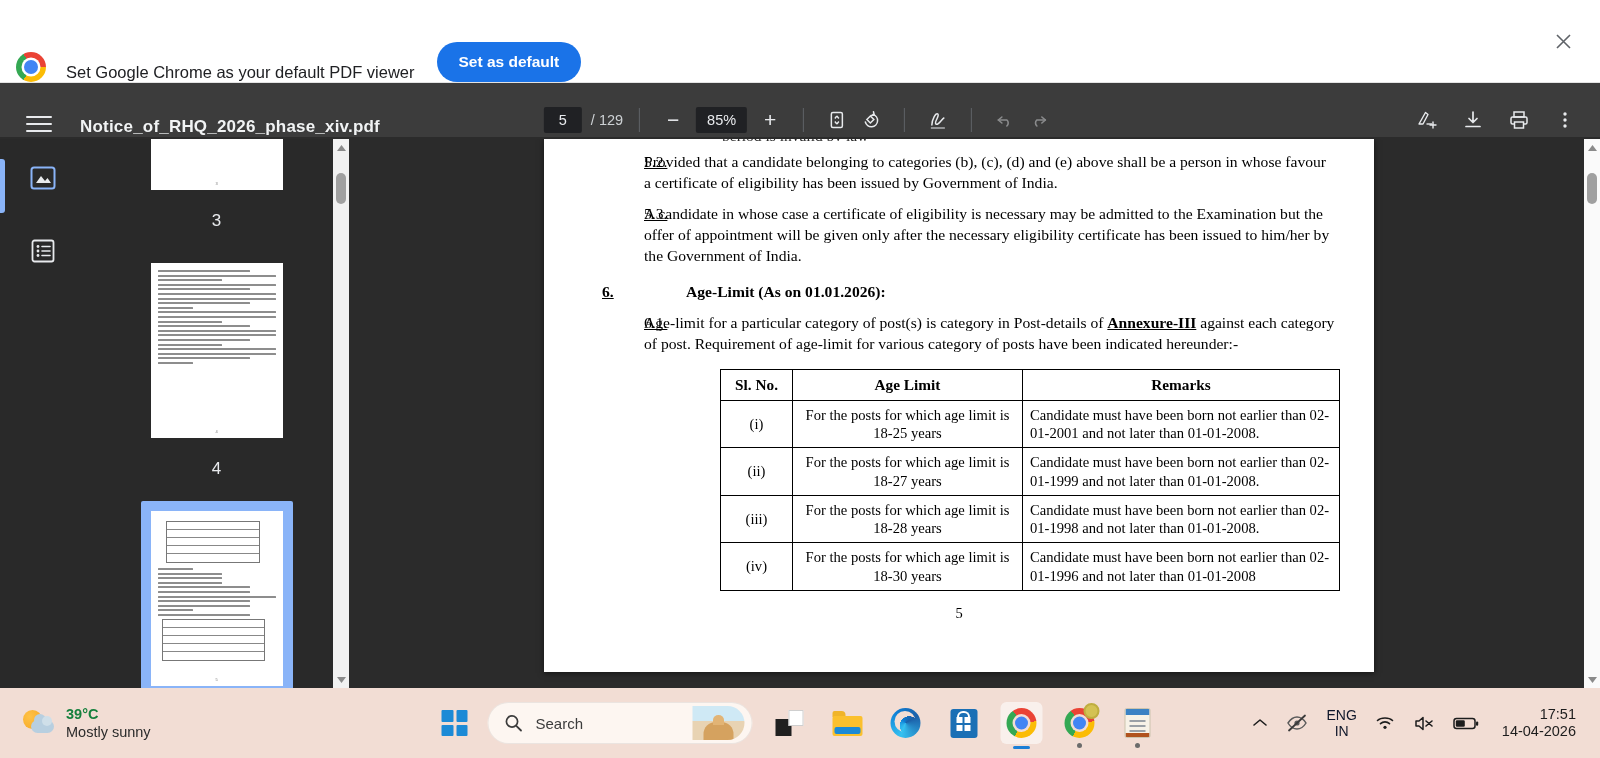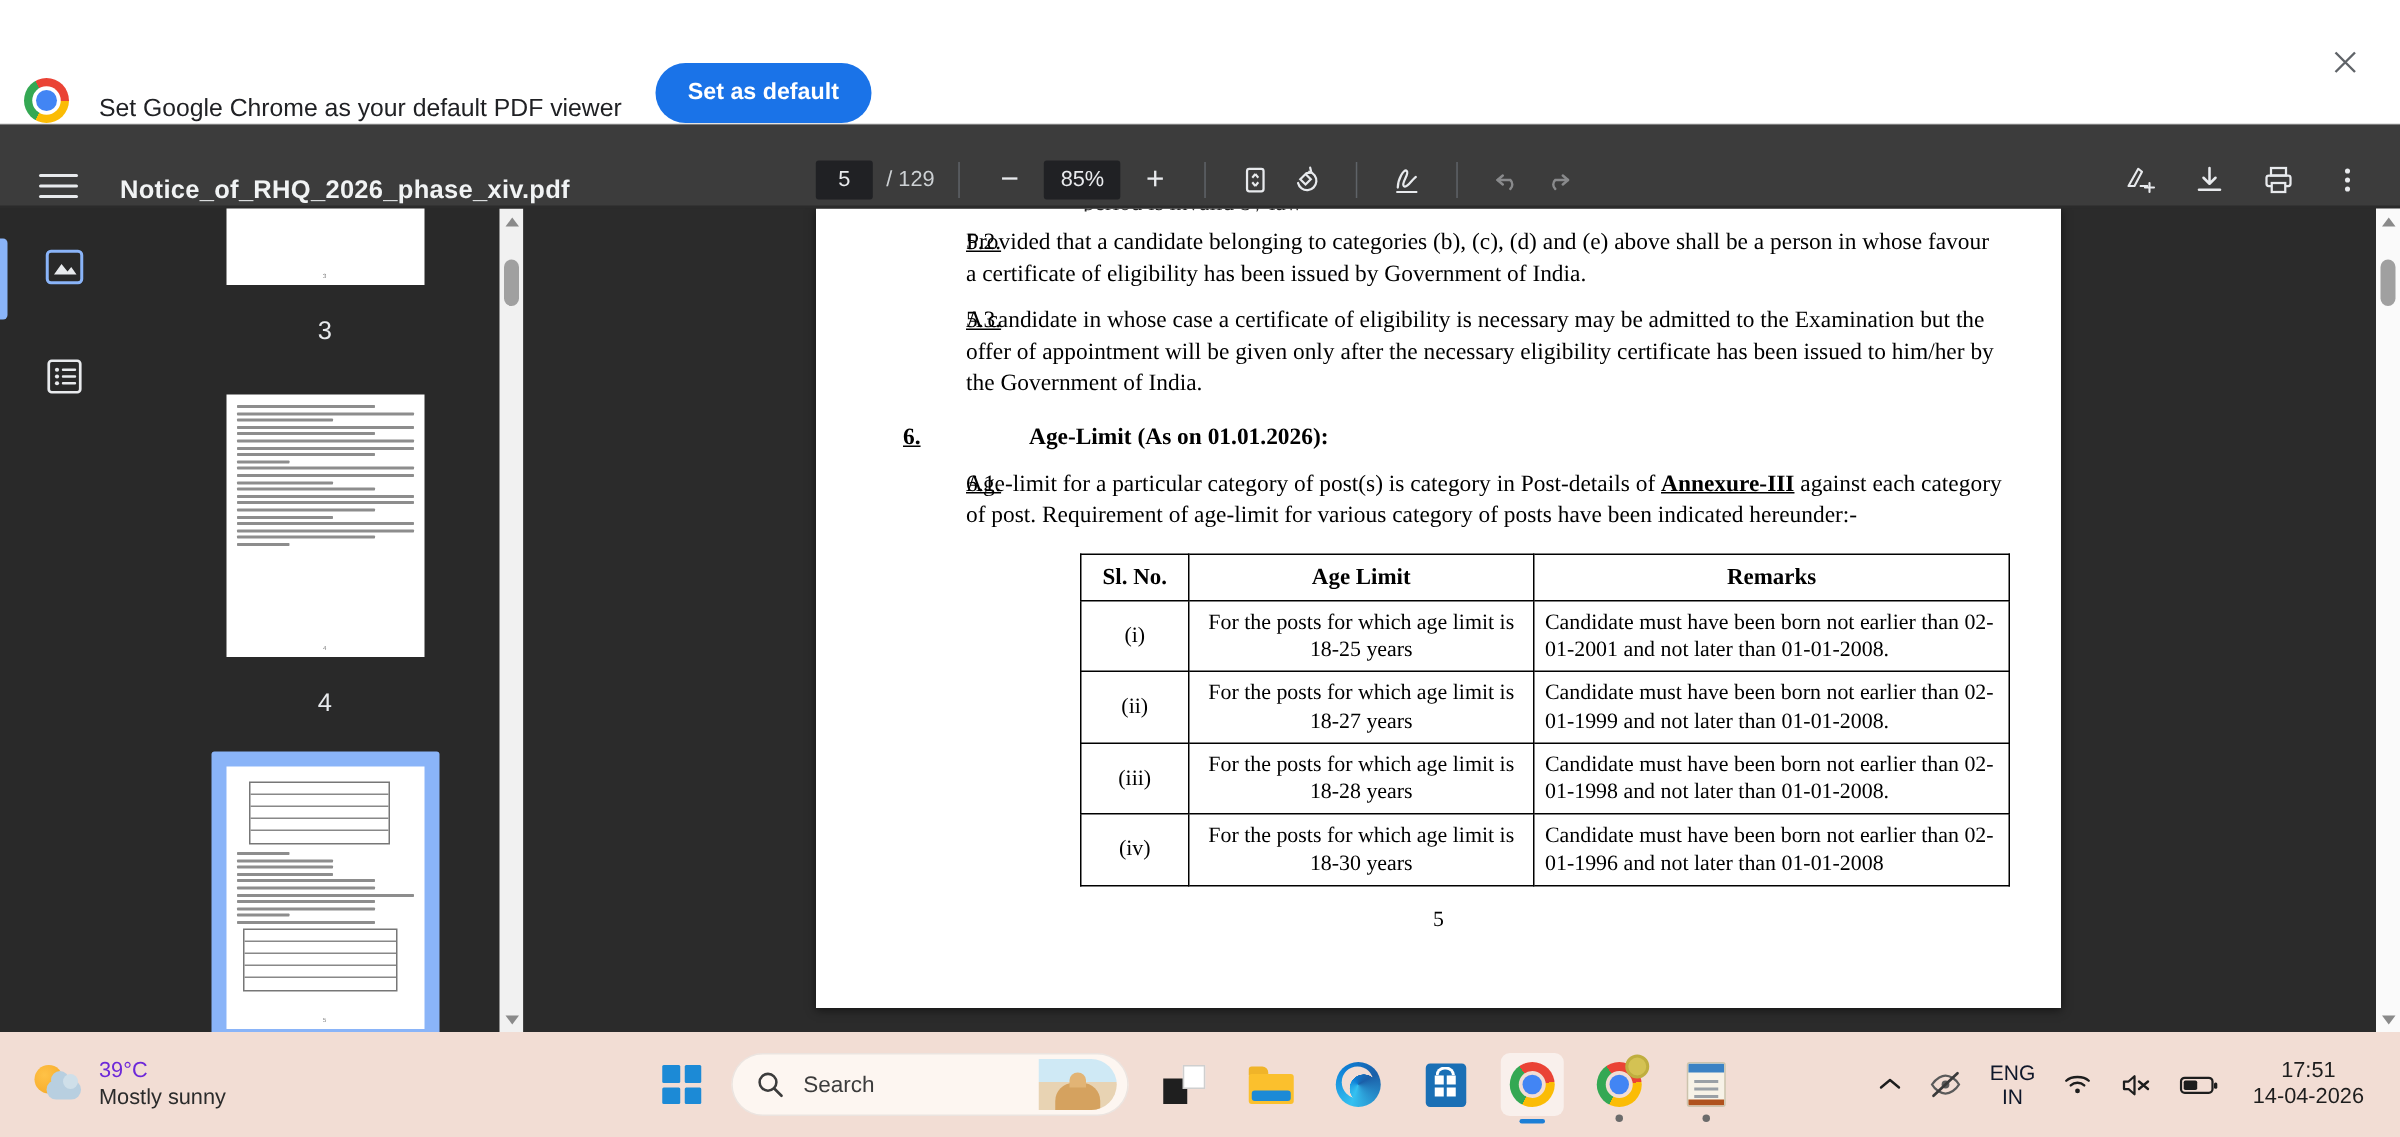--- a/index.html
+++ b/index.html
@@ -206,21 +206,21 @@
   }
   .cloud {
     position:absolute; left:9px; top:12px; width:23px; height:13px; border-radius:8px;
     background:#b8cfe0;
   }
   .cloud::before{ content:""; position:absolute; left:3px; top:-6px; width:12px;height:12px;
     border-radius:50%; background:#b8cfe0; }
   .cloud::after{ content:""; position:absolute; left:11px; top:-4px; width:10px;height:10px;
     border-radius:50%; background:#cfdfe9; }
   .weather-text { margin-left: 10px; line-height: 1.25; }
-  .weather-text .t { font-size: 14.5px; font-weight: normal; color: #6d28d9; }
+  .weather-text .t { font-size: 14.5px; font-weight: bold; color: #15803d; }
   .weather-text .d { font-size: 14.5px; color: #2b2b2b; }
 
   .tb-center-icons {
     position: absolute; left: 50%; transform: translateX(-50%);
     display:flex; align-items:center; gap: 0;
   }
   .win-logo {
     width: 26px; height: 26px; display:grid; grid-template-columns: 1fr 1fr;
     grid-template-rows: 1fr 1fr; gap: 3px; cursor: pointer; margin-right: 20px;
   }
@@ -290,21 +290,21 @@
   .ico-notepad .top{position:absolute;left:0;top:0;right:0;height:6px;background:#3b82c4;}
   .ico-notepad .ln{position:absolute;left:4px;right:4px;height:1.5px;background:#9aa0a6;}
   .ico-notepad .bt{position:absolute;left:0;right:0;bottom:0;height:4px;background:#b0521e;}
 
   .tray {
     position: absolute; right: 14px; display:flex; align-items:center; gap: 0;
   }
   .tray-item { display:flex;align-items:center;justify-content:center; cursor:pointer;
     height: 44px; padding: 0 9px; color:#1d1d1d; }
   .lang { text-align:center; line-height:1.15; font-size: 14px; color:#0f172a; }
-  .clock { text-align:center; line-height:1.2; font-size: 14.5px; color:#1d1d1d; padding: 0 10px 0 14px; cursor:pointer;}
+  .clock { text-align:right; line-height:1.2; font-size: 14.5px; color:#1d1d1d; padding: 0 10px 0 14px; cursor:pointer;}
 
   svg { display:block; }
 </style>
 </head>
 <body>
 
 <div class="infobar">
   <div class="chrome-logo"></div>
   <div class="infobar-text">Set Google Chrome as your default PDF viewer</div>
   <button class="infobar-btn">Set as default</button>

